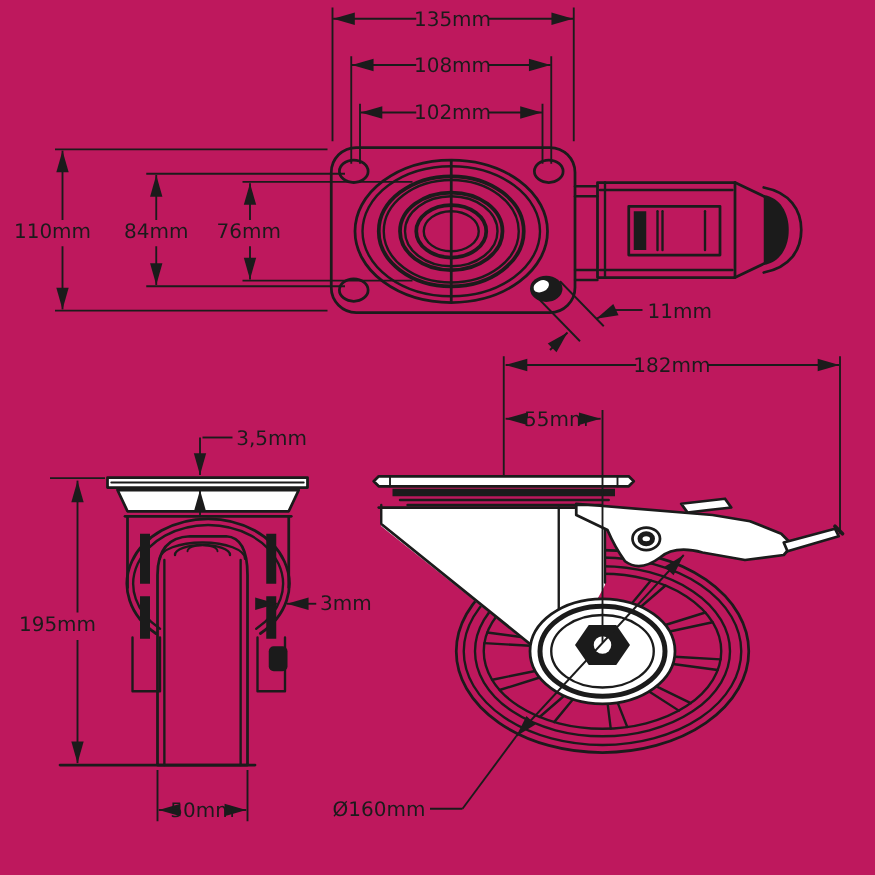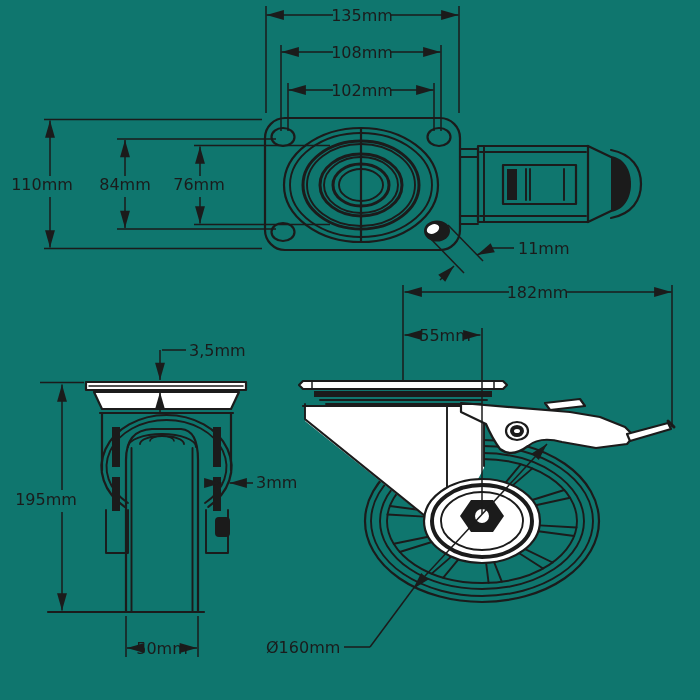--- a/index.html
+++ b/index.html
@@ -1,16 +1,16 @@
 <!DOCTYPE html>
 <html><head>
 <meta charset="utf-8">
 <style>
   html,body{margin:0;padding:0;background:#fff;}
-  #stage{position:relative;width:700px;height:700px;background:#0f766e;overflow:hidden;}
+  #stage{position:relative;width:700px;height:700px;background:#be185d;overflow:hidden;}
   svg{display:block;}
   .s{stroke:#1b1b1b;fill:none;stroke-width:2.2;stroke-linejoin:round;stroke-linecap:round;}
   .s1{stroke-width:1.5}.s2{stroke-width:1.9}.s3{stroke-width:3}.s4{stroke-width:4}
   .f{fill:#1b1b1b;stroke:none}
   .wf{fill:#ffffff;stroke:none}
   .wfs{fill:#ffffff;stroke:#1b1b1b;stroke-width:2.2;stroke-linejoin:round}
   .dim{stroke:#1b1b1b;fill:none;stroke-width:1.5;stroke-linecap:butt}
   text{font-family:"DejaVu Sans",sans-serif;font-size:16px;fill:#1b1b1b;}
   .mid{text-anchor:middle}
 </style>

